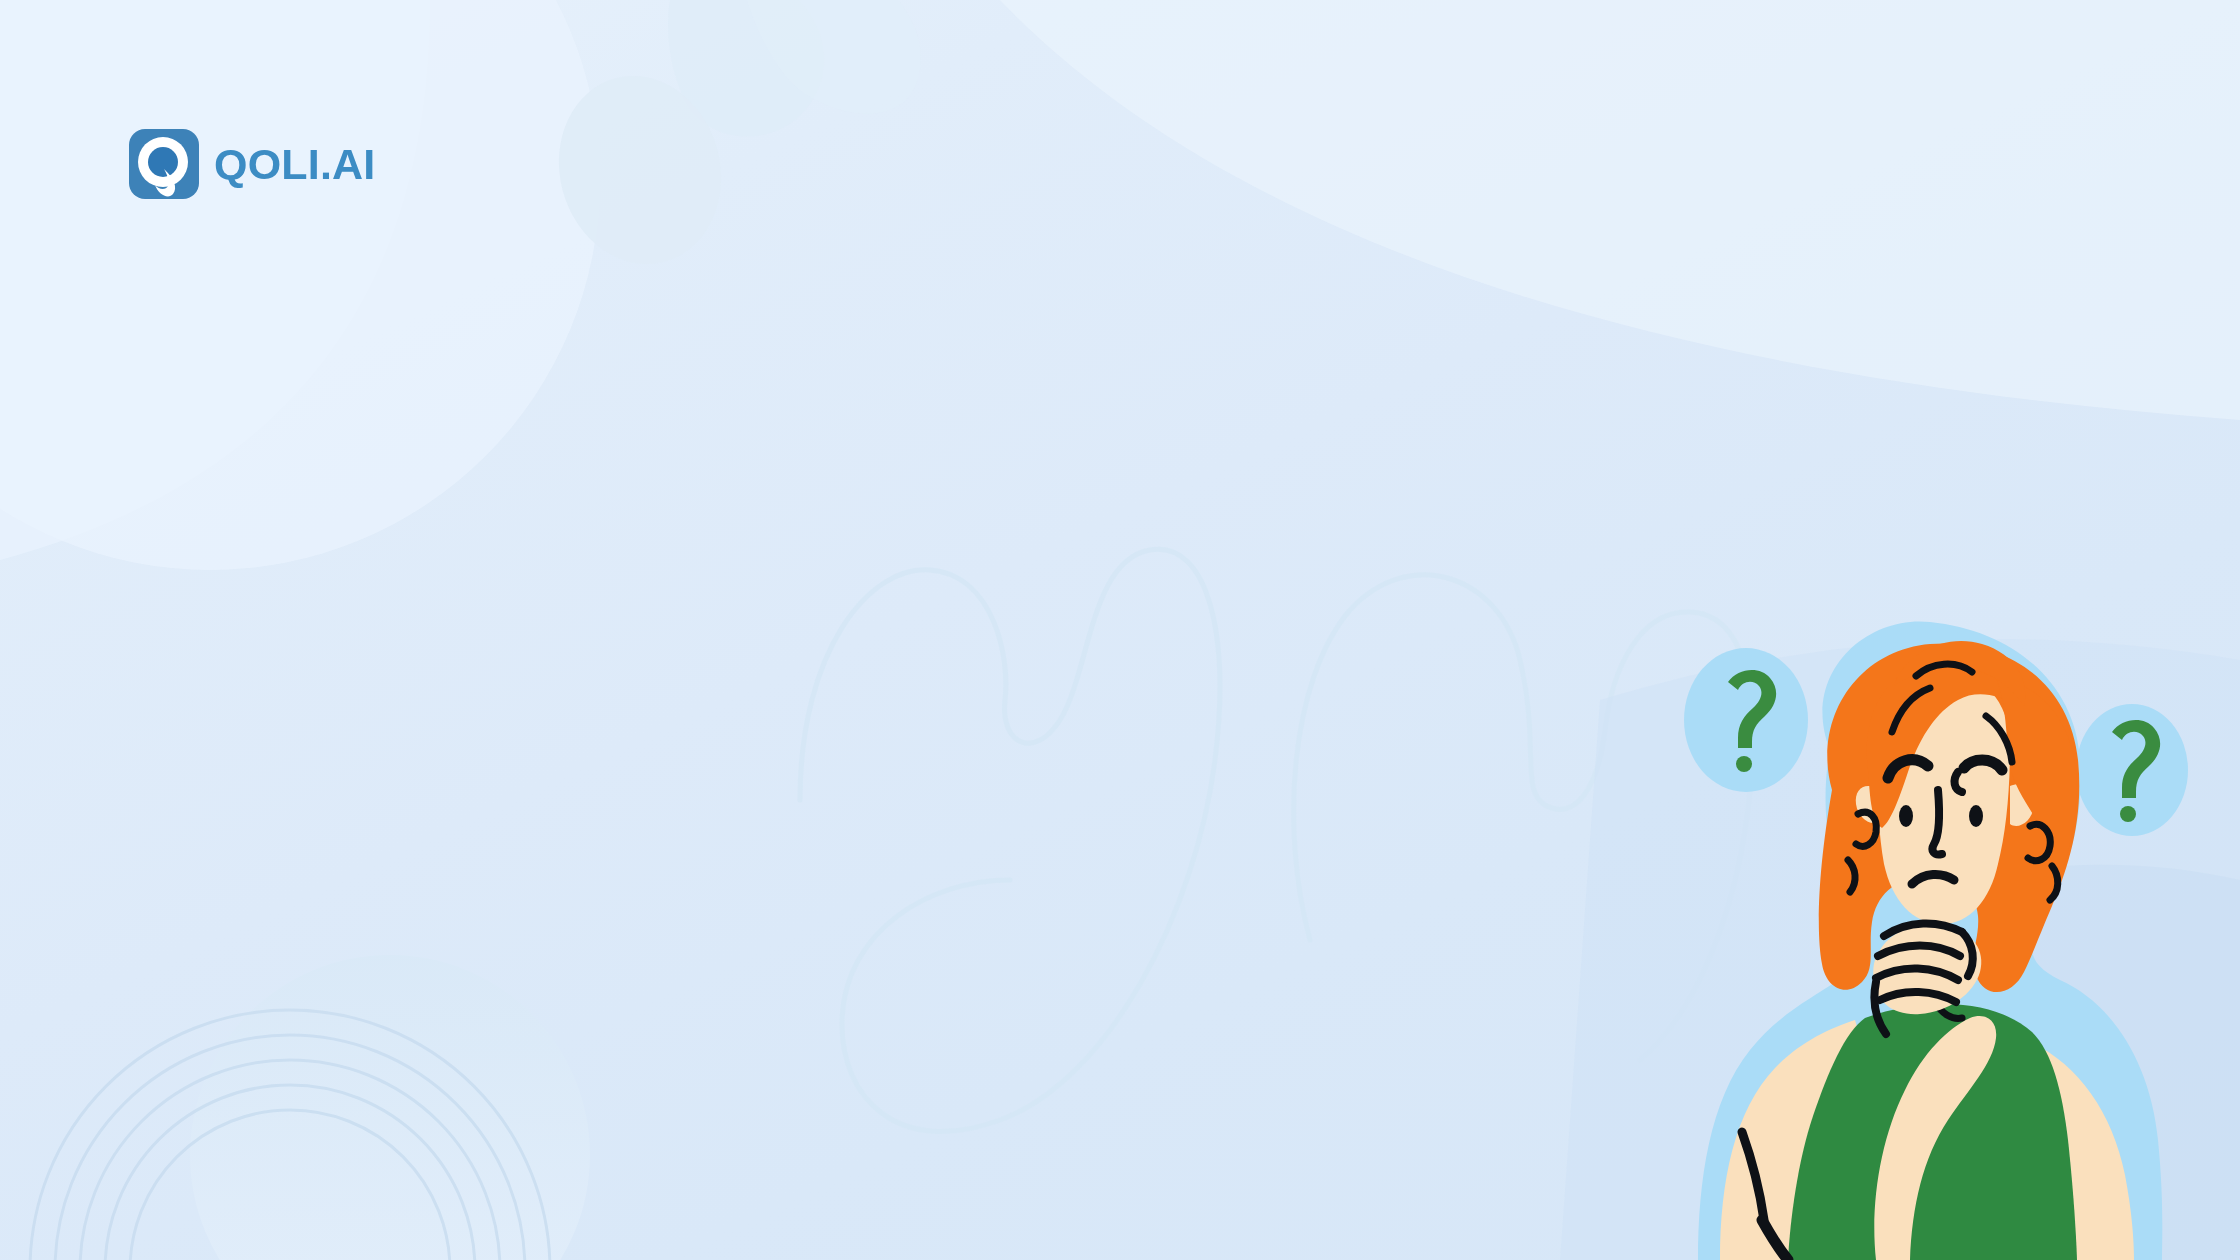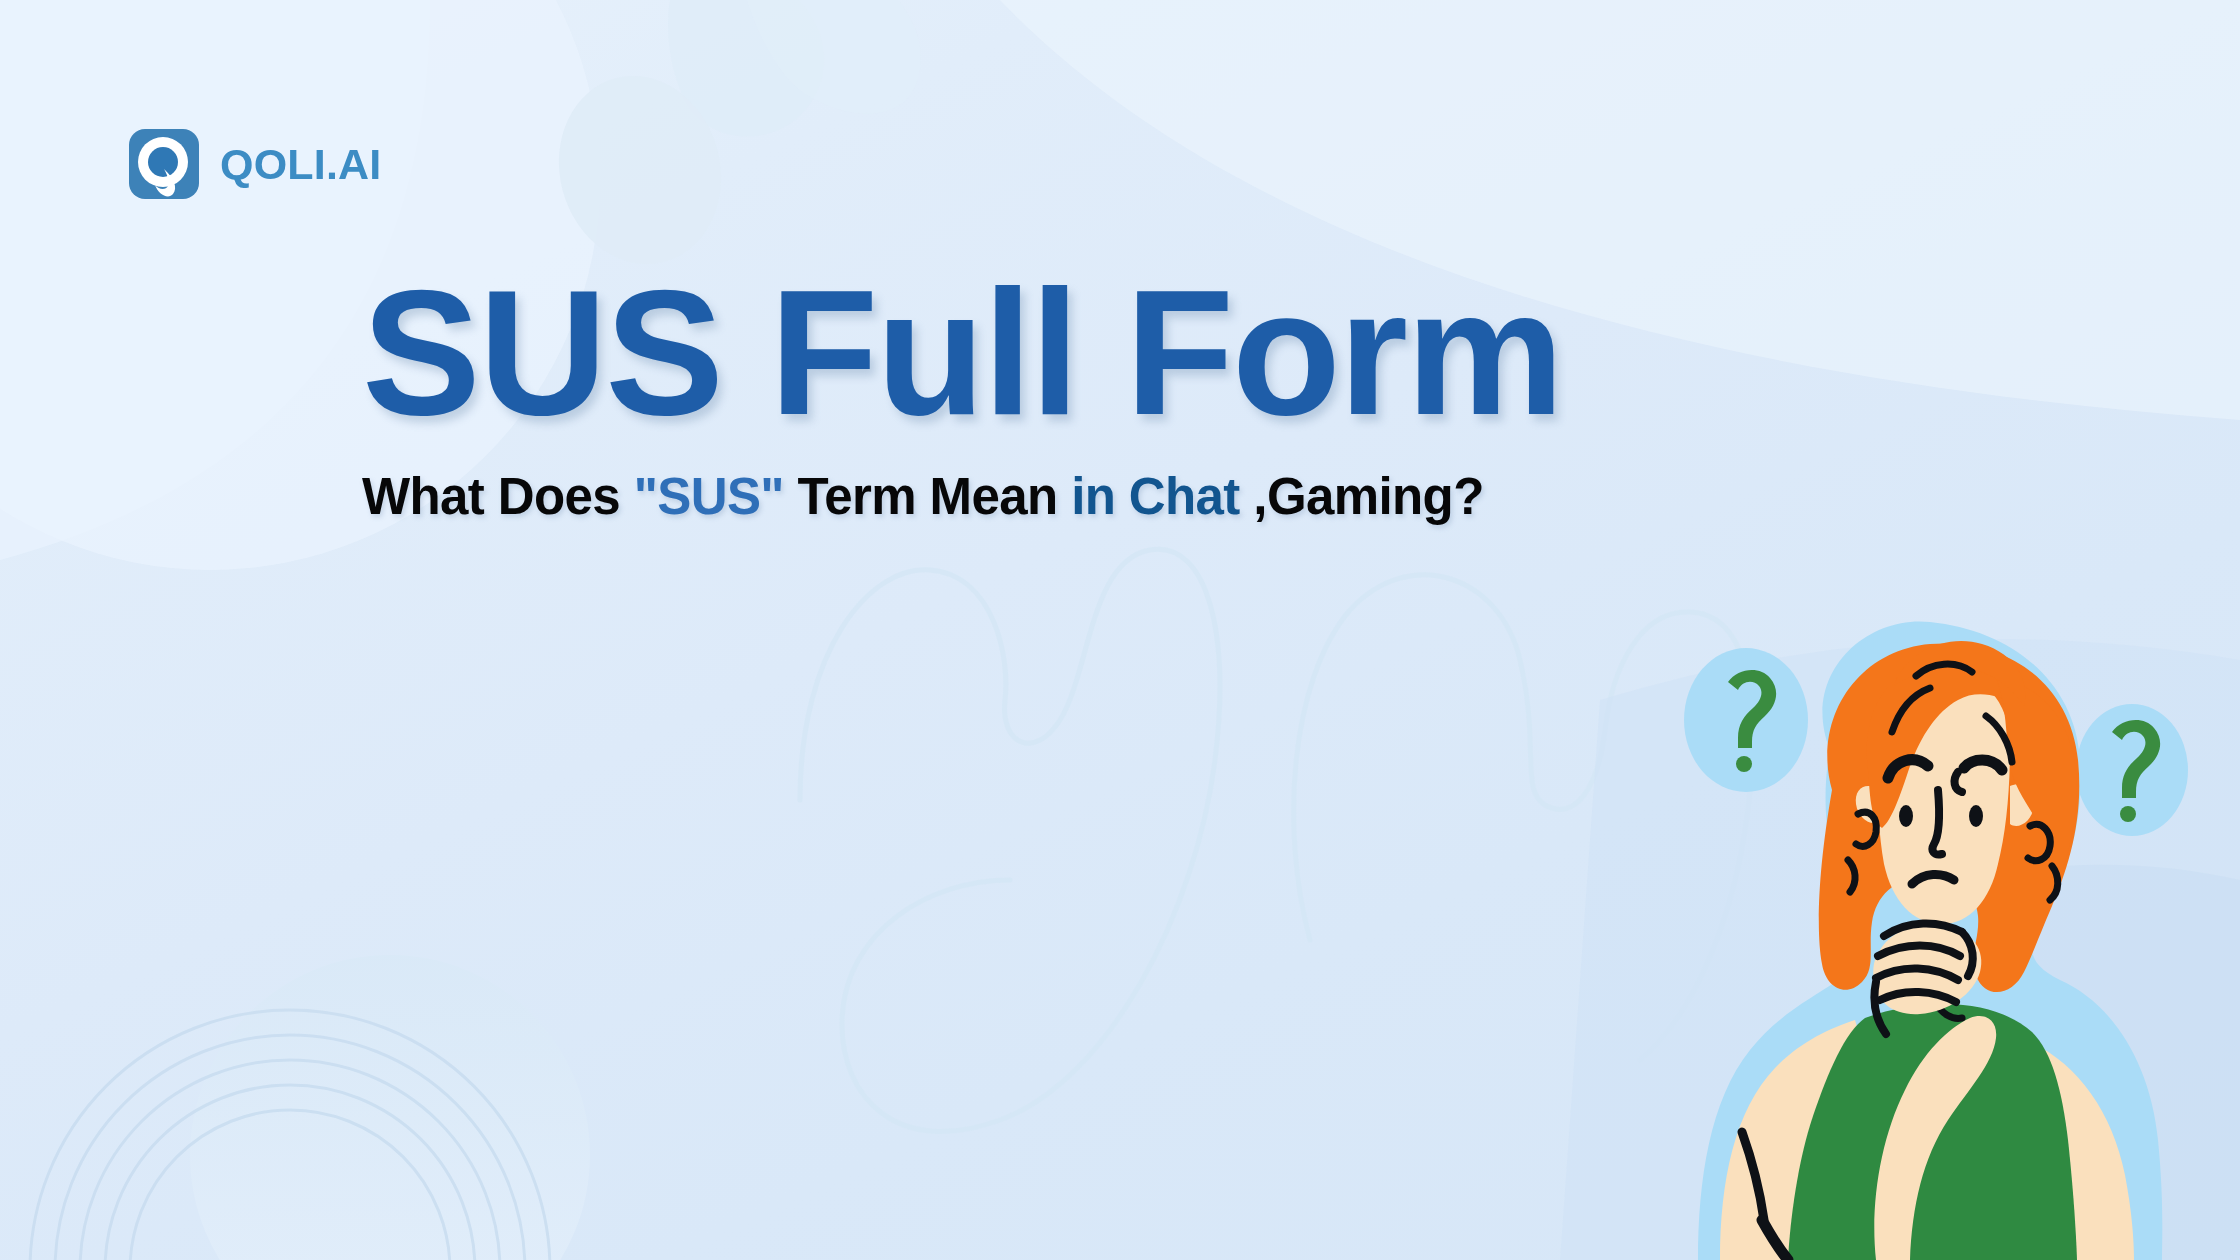--- a/index.html
+++ b/index.html
@@ -27,21 +27,21 @@
   .bg-layer {
     position:absolute; inset:0;
     pointer-events:none;
   }
   .bg-layer svg { display:block; width:2240px; height:1260px; }
 
   
   #logo {
     position:absolute;
     left:128px; top:128px;
-    display:flex; align-items:center; gap:20px;
+    display:flex; align-items:center; gap:14px;
     z-index:6;
   }
   #logo-mark { width:72px; height:72px; flex:0 0 auto; }
   #logo-text {
     font-size:43px;
     font-weight:700;
     letter-spacing:0.2px;
     color:#3c8cc4;
     line-height:1;
     white-space:nowrap;
@@ -161,26 +161,20 @@
         <rect x="1" y="1" width="70" height="70" rx="16" fill="#3d82b8"></rect>
         <circle cx="35" cy="34" r="25" fill="#ffffff"></circle>
         <circle cx="35" cy="34" r="15" fill="#2f78b5"></circle>
         <path d="M36,41 C46,50 50,60 45,66 C40,72 30,66 27,57
                  C31,62 38,62 40,58 C42,54 39,46 36,41 Z" fill="#ffffff"></path>
       </svg>
     </span>
     <span id="logo-text">QOLI.AI</span>
   </div>
 
-  <div id="headline-block">
-    <h1 id="title">SUS Full Form</h1>
-    <h2 id="subtitle">
-      <span>What Does </span><span class="hl-sus">"SUS"</span><span> Term Mean </span><span class="hl-chat">in Chat</span><span> ,Gaming?</span>
-    </h2>
-  </div>
 
   <div id="illustration">
     <svg viewBox="0 0 560 640" xmlns="http://www.w3.org/2000/svg">
 
       <g fill="#aadcf7">
         <path d="M150,130
                  C120,55 185,-5 250,2
                  C330,10 395,60 400,140
                  C405,215 380,265 360,300
                  C345,330 350,345 380,360

